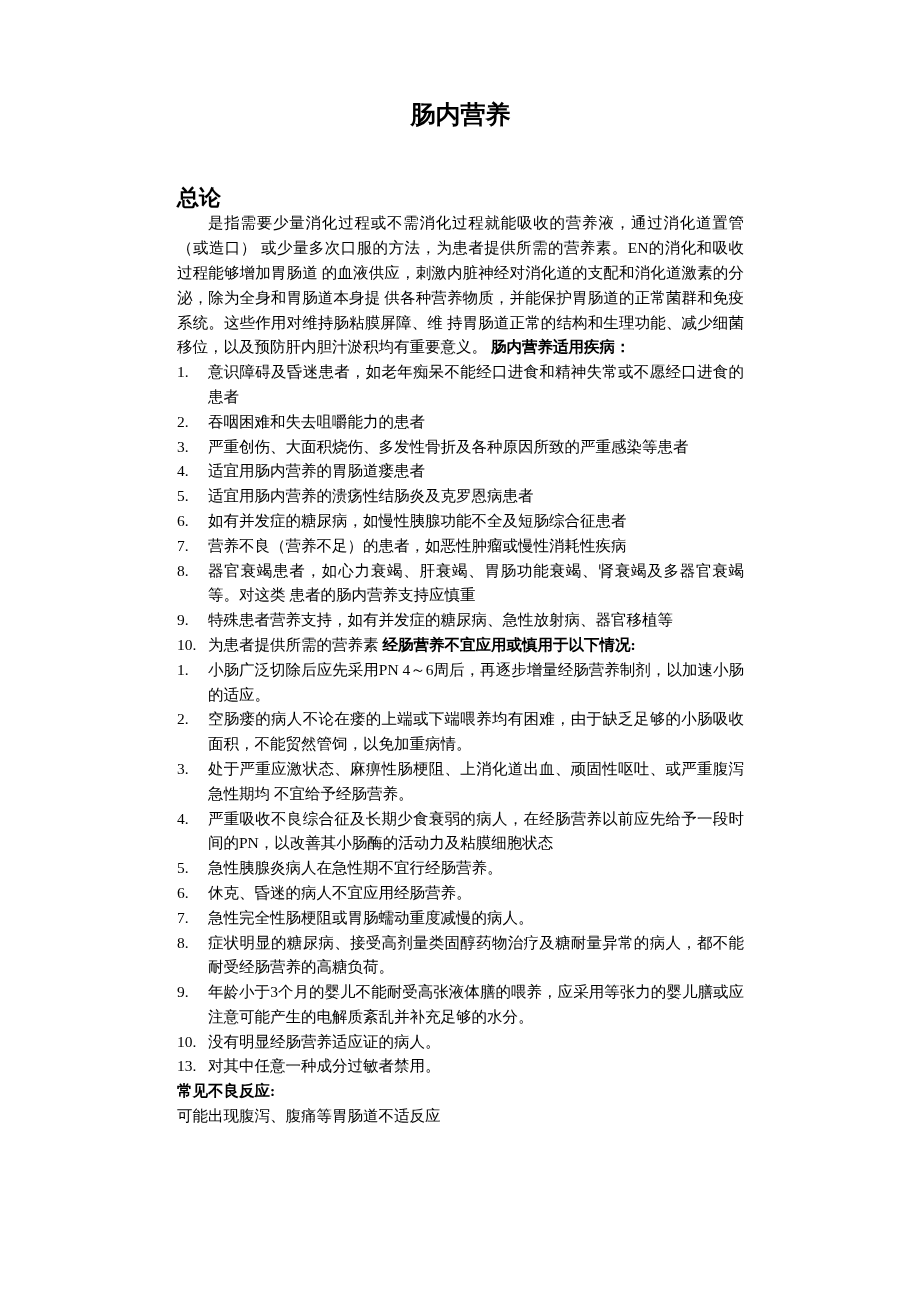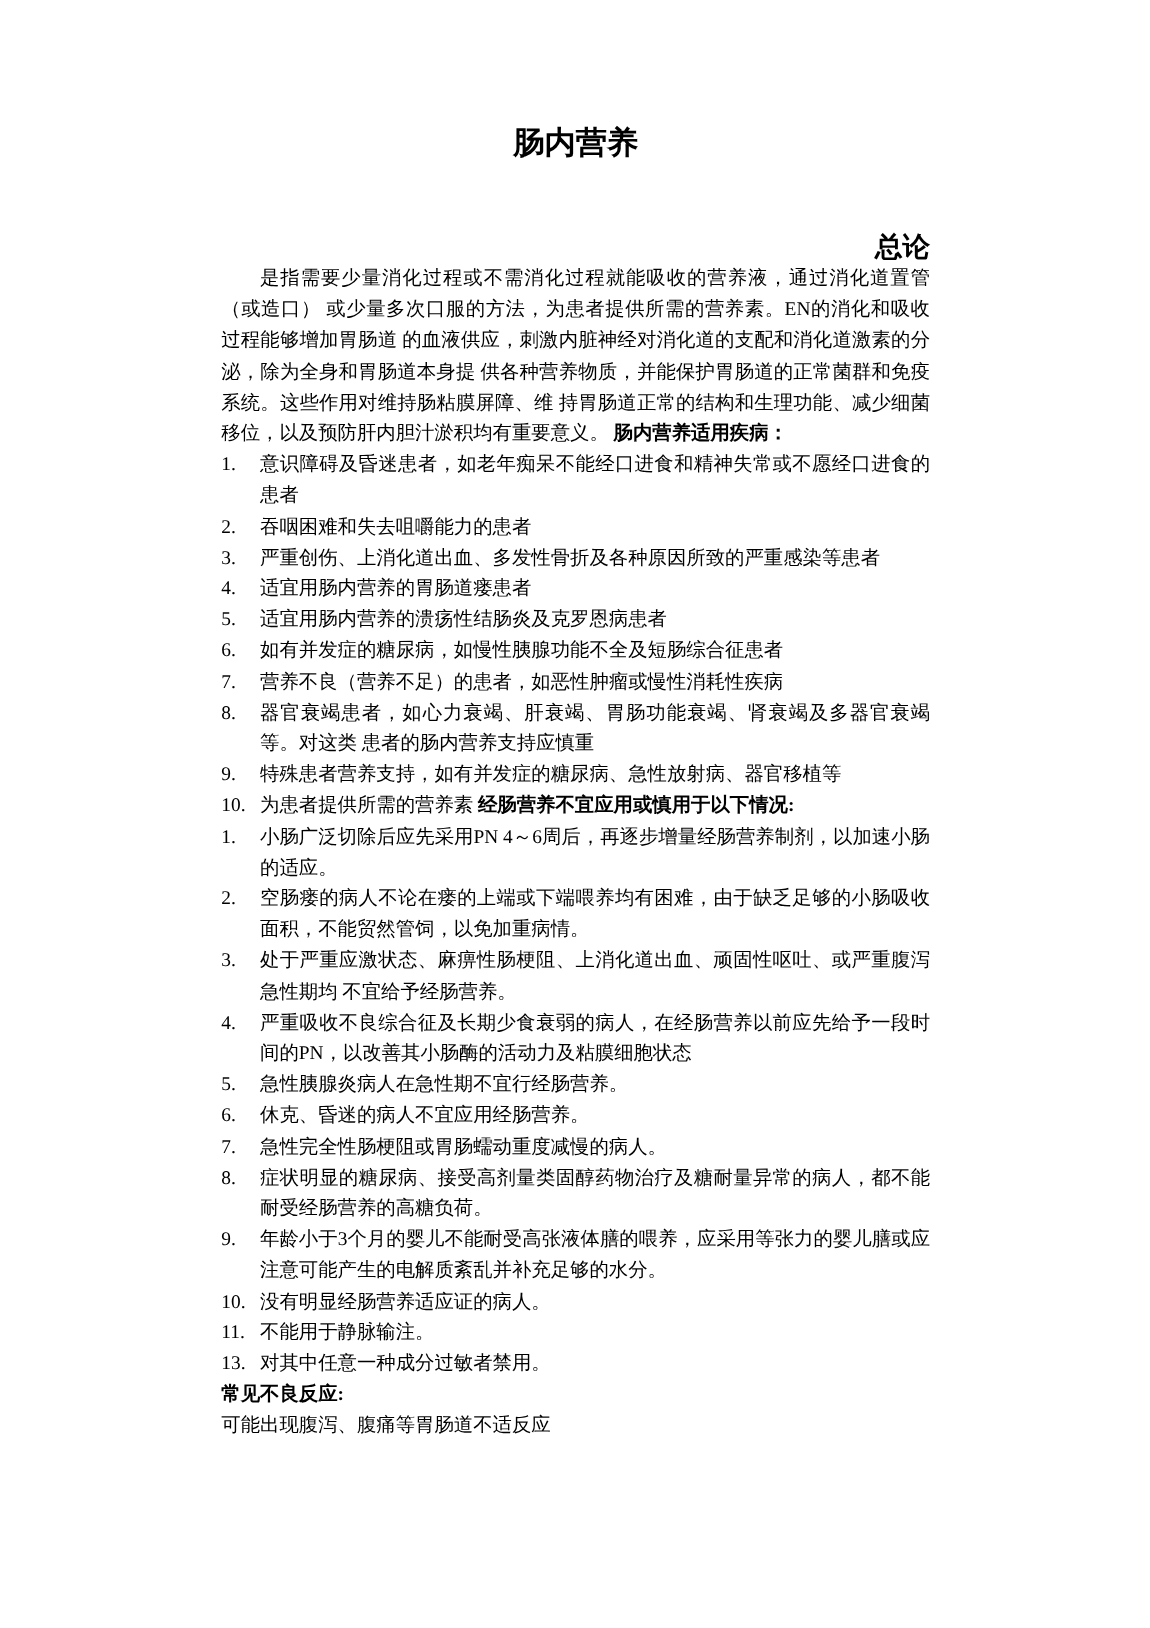--- a/index.html
+++ b/index.html
@@ -19,21 +19,21 @@
   .doc-title {
     font-size: 25px;
     font-weight: bold;
     text-align: center;
     margin: 0;
     line-height: 1.2;
   }
   .section-title {
     font-size: 22px;
     font-weight: bold;
-    text-align: right;
+    text-align: left;
     margin: 55px 0 0 0;
     line-height: 1.2;
   }
   .def-heading {
     font-weight: bold;
     margin: 17px 0 0 0;
   }
   .intro {
     margin: 0;
     text-indent: 2em;
@@ -73,21 +73,21 @@
         <span class="txt"><span>意识障碍及昏迷患者，如老年痴呆不能经口进食和精神失常或不愿经口进食的患者</span><b class="inline-heading"></b></span>
       </div>
 
       <div class="li">
         <span class="num">2.</span>
         <span class="txt"><span>吞咽困难和失去咀嚼能力的患者</span><b class="inline-heading"></b></span>
       </div>
 
       <div class="li">
         <span class="num">3.</span>
-        <span class="txt"><span>严重创伤、上消化道出血、多发性骨折及各种原因所致的严重感染等患者</span><b class="inline-heading"></b></span>
+        <span class="txt"><span>严重创伤、大面积烧伤、多发性骨折及各种原因所致的严重感染等患者</span><b class="inline-heading"></b></span>
       </div>
 
       <div class="li">
         <span class="num">4.</span>
         <span class="txt"><span>适宜用肠内营养的胃肠道瘘患者</span><b class="inline-heading"></b></span>
       </div>
 
       <div class="li">
         <span class="num">5.</span>
         <span class="txt"><span>适宜用肠内营养的溃疡性结肠炎及克罗恩病患者</span><b class="inline-heading"></b></span>
@@ -164,24 +164,20 @@
       <div class="li">
         <span class="num">9.</span>
         <span class="txt">年龄小于3个月的婴儿不能耐受高张液体膳的喂养，应采用等张力的婴儿膳或应注意可能产生的电解质紊乱并补充足够的水分。</span>
       </div>
 
       <div class="li">
         <span class="num">10.</span>
         <span class="txt">没有明显经肠营养适应证的病人。</span>
       </div>
 
-      <div class="li">
-        <span class="num">11.</span>
-        <span class="txt">不能用于静脉输注。</span>
-      </div>
 
 
       <div class="li">
         <span class="num">13.</span>
         <span class="txt">对其中任意一种成分过敏者禁用。</span>
       </div>
     </div>
 
   <p class="bold-line">常见不良反应:</p>
 

